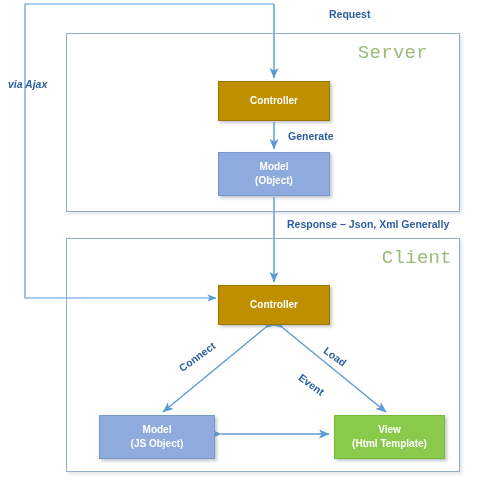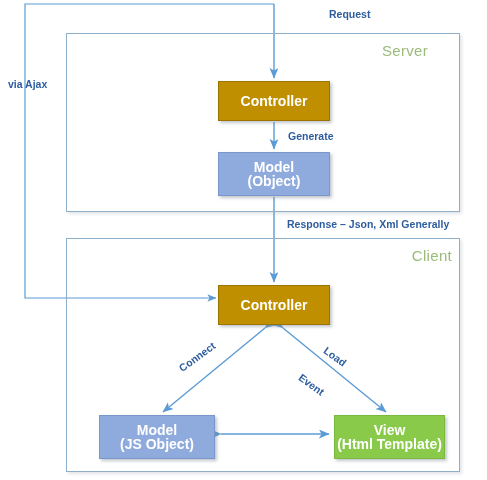--- a/index.html
+++ b/index.html
@@ -32,40 +32,40 @@
     border: 1px solid #8FAEC9;
     background: transparent;
     box-shadow: 2px 2px 3px rgba(150,160,175,0.28);
     box-sizing: border-box;
   }
   #server-frame { left: 66px;  top: 33px;  width: 394px; height: 179px; }
   #client-frame { left: 66px;  top: 238px; width: 394px; height: 234px; }
 
   .zone-label {
     position: absolute;
-    font-family: Liberation Sans, sans-serif;
-    font-size: 15px;
+    font-family: Liberation Mono, monospace;
+    font-size: 19px;
     color: #9BBB7A;
     letter-spacing: 0.3px;
     white-space: nowrap;
   }
   #server-label { left: 428px; top: 42px; transform: translateX(-100%); }
   #client-label { left: 452px; top: 247px; transform: translateX(-100%); }
 
   
   .node {
     position: absolute;
     box-sizing: border-box;
     display: flex;
     flex-direction: column;
     align-items: center;
     justify-content: center;
     color: #ffffff;
     font-family: "Liberation Sans", sans-serif;
-    font-size: 14px;
+    font-size: 10px;
     font-weight: bold;
     line-height: 14px;
     text-align: center;
     box-shadow: 2px 2px 3px rgba(120,130,145,0.45);
   }
   .node.controller {
     background: #BF8F00;
     border: 1px solid #9C7400;
   }
   .node.model {
@@ -87,21 +87,21 @@
   .edge-label {
     position: absolute;
     font-family: "Liberation Sans", sans-serif;
     font-size: 10.5px;
     font-weight: bold;
     color: #2E5D9F;
     white-space: nowrap;
     background: transparent;
   }
   #label-request   { left: 287px; top: 8px; padding-left: 42px;   }
-  #label-via-ajax  { left: 8px;   top: 78px;  }
+  #label-via-ajax  { left: 8px;   top: 78px; font-style: italic;  }
   #label-generate  { left: 288px; top: 130px; }
   #label-response  { left: 287px; top: 218px; }
   #label-twoway    { left: 224px; top: 411px; }
 
   .edge-label.rot-up {
     transform: rotate(-36deg);
     transform-origin: left center;
   }
   .edge-label.rot-down {
     transform: rotate(36deg);

